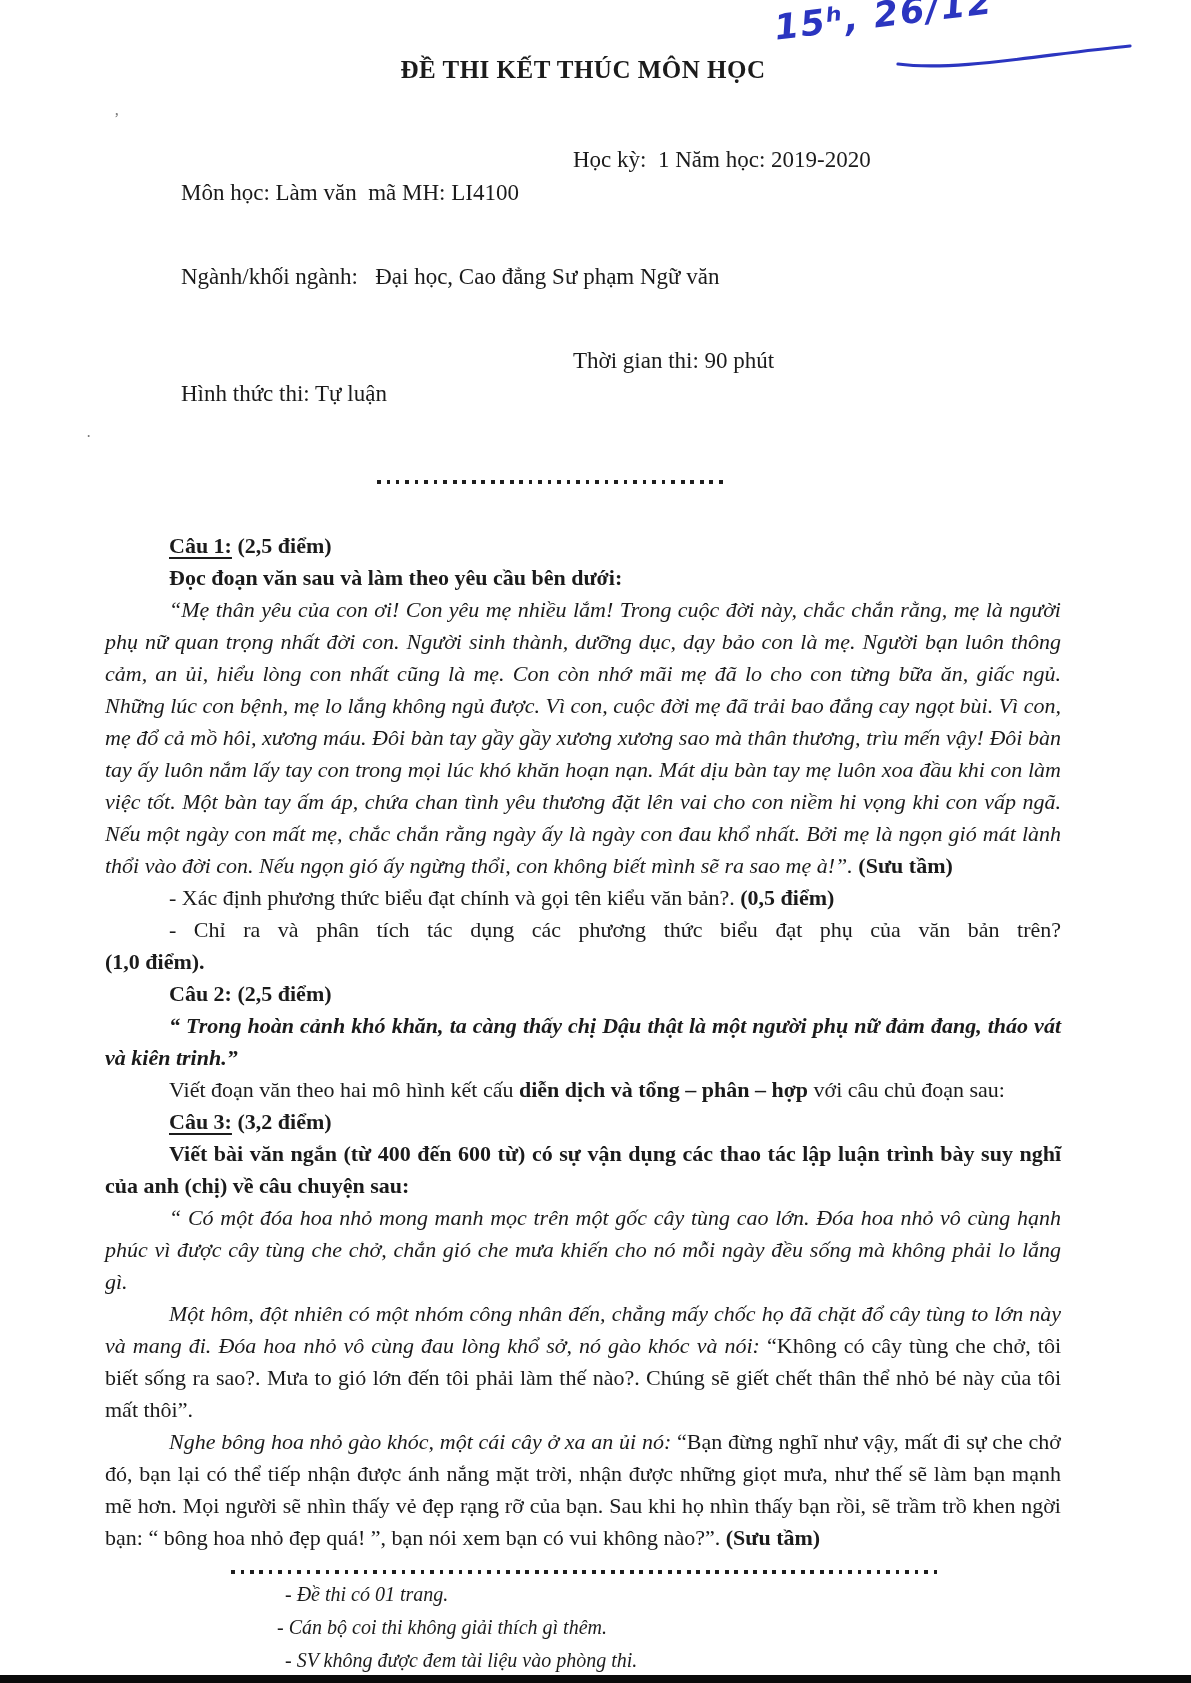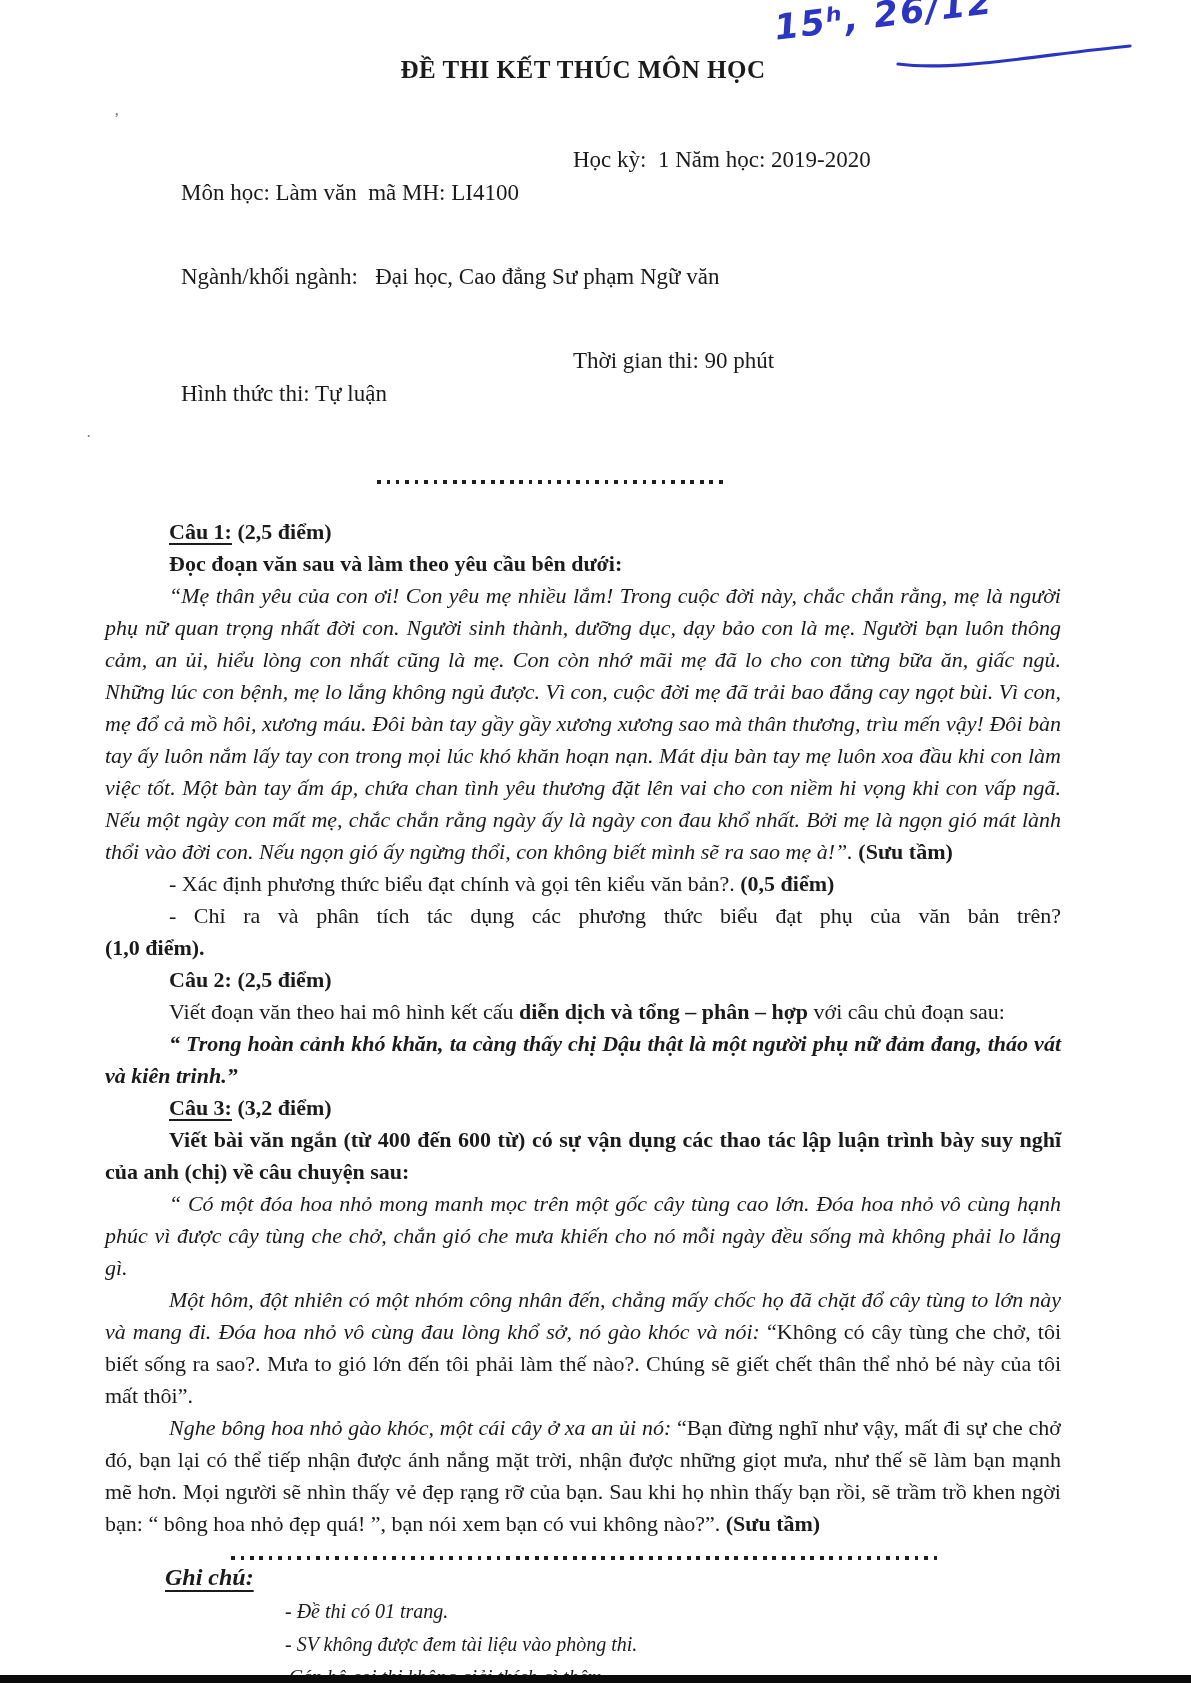--- a/index.html
+++ b/index.html
@@ -18,21 +18,21 @@
     text-align:center;
     font-size:25px;font-weight:bold;
     letter-spacing:.5px;
   }
   .hdr{font-size:23px;line-height:28px;margin-left:76px;white-space:pre-wrap;}
   .hdr-line{display:flex;}
   .hdr-left{display:inline-block;width:392px;margin-top:33px;}
   .dots{height:4px;background:repeating-linear-gradient(90deg,#1f1f1f 0 3.5px,transparent 3.5px 9.5px);}
   .dots-top{width:348px;margin:16px 0 0 272px;}
   .dots-bottom{width:706px;margin:16px 0 4px 126px;}
-  .doc-body{margin-top:32px;font-size:22px;line-height:32px;text-align:justify;}
+  .doc-body{margin-top:46px;font-size:22px;line-height:32px;text-align:justify;}
   .doc-body p{margin:0;}
   .p-ind{text-indent:64px;}
   .b{font-weight:bold;}
   .i{font-style:italic;}
   .u{text-decoration:underline;text-underline-offset:4px;}
   .force-just{text-align:justify;text-align-last:justify;}
   .bi{font-weight:bold;font-style:italic;}
   .notes{margin-top:2px;}
   .notes-h{
     margin:0 0 4px 60px;
@@ -92,37 +92,36 @@
       <p class="p-ind b"><span class="u">Câu 1:</span><span> (2,5 điểm)</span></p>
       <p class="p-ind b">Đọc đoạn văn sau và làm theo yêu cầu bên dưới:</p>
 
       <p class="p-ind"><span class="i">“Mẹ thân yêu của con ơi! Con yêu mẹ nhiều lắm! Trong cuộc đời này, chắc chắn rằng, mẹ là người phụ nữ quan trọng nhất đời con. Người sinh thành, dưỡng dục, dạy bảo con là mẹ. Người bạn luôn thông cảm, an ủi, hiểu lòng con nhất cũng là mẹ. Con còn nhớ mãi mẹ đã lo cho con từng bữa ăn, giấc ngủ. Những lúc con bệnh, mẹ lo lắng không ngủ được. Vì con, cuộc đời mẹ đã trải bao đắng cay ngọt bùi. Vì con, mẹ đổ cả mồ hôi, xương máu. Đôi bàn tay gầy gầy xương xương sao mà thân thương, trìu mến vậy! Đôi bàn tay ấy luôn nắm lấy tay con trong mọi lúc khó khăn hoạn nạn. Mát dịu bàn tay mẹ luôn xoa đầu khi con làm việc tốt. Một bàn tay ấm áp, chứa chan tình yêu thương đặt lên vai cho con niềm hi vọng khi con vấp ngã. Nếu một ngày con mất mẹ, chắc chắn rằng ngày ấy là ngày con đau khổ nhất. Bởi mẹ là ngọn gió mát lành thổi vào đời con. Nếu ngọn gió ấy ngừng thổi, con không biết mình sẽ ra sao mẹ à!”. </span><span class="b">(Sưu tầm)</span></p>
 
       <p class="p-ind"><span>- Xác định phương thức biểu đạt chính và gọi tên kiểu văn bản?. </span><span class="b">(0,5 điểm)</span></p>
       <p class="p-ind force-just">- Chỉ ra và phân tích tác dụng các phương thức biểu đạt phụ của văn bản trên?</p>
       <p class="b">(1,0 điểm).</p>
 
       <p class="p-ind b">Câu 2: (2,5 điểm)</p>
+      <p class="p-ind bi">“ Trong hoàn cảnh khó khăn, ta càng thấy chị Dậu thật là một người phụ nữ đảm đang, tháo vát và kiên trinh.”</p>
       <p class="p-ind"><span>Viết đoạn văn theo hai mô hình kết cấu </span><span class="b">diễn dịch và tổng – phân – hợp</span><span> với câu chủ đoạn sau:</span></p>
-      <p class="p-ind bi">“ Trong hoàn cảnh khó khăn, ta càng thấy chị Dậu thật là một người phụ nữ đảm đang, tháo vát và kiên trinh.”</p>
 
       <p class="p-ind b"><span class="u">Câu 3:</span><span> (3,2 điểm)</span></p>
       <p class="p-ind b">Viết bài văn ngắn (từ 400 đến 600 từ) có sự vận dụng các thao tác lập luận trình bày suy nghĩ của anh (chị) về câu chuyện sau:</p>
 
       <p class="p-ind"><span class="i">“ Có một đóa hoa nhỏ mong manh mọc trên một gốc cây tùng cao lớn. Đóa hoa nhỏ vô cùng hạnh phúc vì được cây tùng che chở, chắn gió che mưa khiến cho nó mỗi ngày đều sống mà không phải lo lắng gì.</span></p>
       <p class="p-ind"><span class="i">Một hôm, đột nhiên có một nhóm công nhân đến, chẳng mấy chốc họ đã chặt đổ cây tùng to lớn này và mang đi. Đóa hoa nhỏ vô cùng đau lòng khổ sở, nó gào khóc và nói: </span><span>“Không có cây tùng che chở, tôi biết sống ra sao?. Mưa to gió lớn đến tôi phải làm thế nào?. Chúng sẽ giết chết thân thể nhỏ bé này của tôi mất thôi”.</span></p>
       <p class="p-ind"><span class="i">Nghe bông hoa nhỏ gào khóc, một cái cây ở xa an ủi nó: </span><span>“Bạn đừng nghĩ như vậy, mất đi sự che chở đó, bạn lại có thể tiếp nhận được ánh nắng mặt trời, nhận được những giọt mưa, như thế sẽ làm bạn mạnh mẽ hơn. Mọi người sẽ nhìn thấy vẻ đẹp rạng rỡ của bạn. Sau khi họ nhìn thấy bạn rồi, sẽ trầm trồ khen ngời bạn: “ bông hoa nhỏ đẹp quá! ”, bạn nói xem bạn có vui không nào?”. </span><span class="b">(Sưu tầm)</span></p>
 
     </div>
 
     <div class="dots dots-bottom"></div>
 
     <div class="notes">
-      <p class="notes-h">Ghi chú:</p>
       <p class="note-item">- Đề thi có 01 trang.</p>
+      <p class="note-item note-item-last">- Cán bộ coi thi không giải thích gì thêm.</p>
       <p class="note-item">- SV không được đem tài liệu vào phòng thi.</p>
-      <p class="note-item note-item-last">- Cán bộ coi thi không giải thích gì thêm.</p>
     </div>
 
   </div>
 
   <div class="scan-bar"></div>
 </div>
 
 </body></html>

